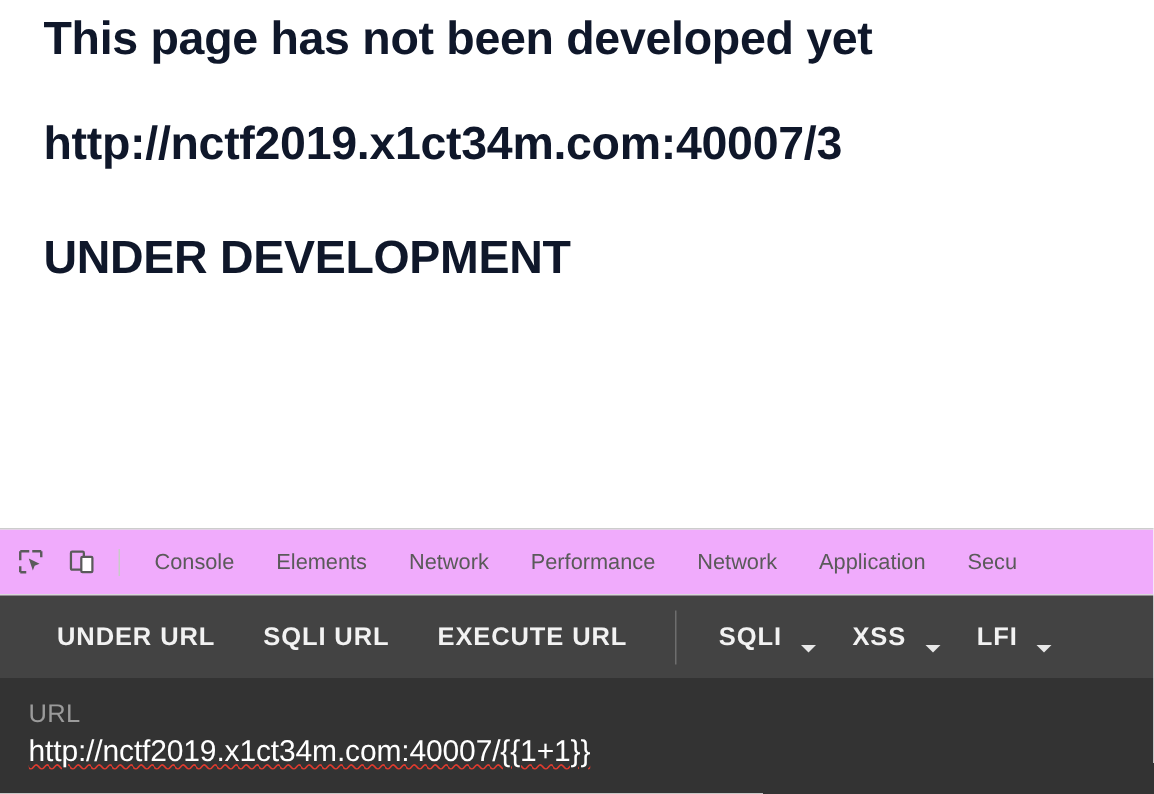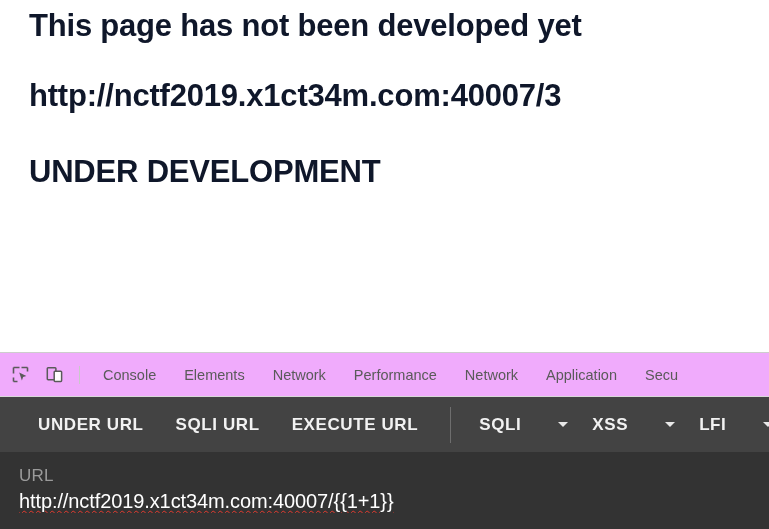--- a/index.html
+++ b/index.html
@@ -121,25 +121,24 @@
   .hb-btn:first-child { margin-left: 22px; }
   .hb-divider {
     width: 1px;
     height: 36px;
     background: #6e6e6e;
     margin: 0 16px;
     flex: 0 0 auto;
   }
   .hb-menu {
     display: flex;
-    align-items: center;
+    align-items: flex-end;
     padding: 0 12px;
     flex: 0 0 auto;
     cursor: pointer;
-    gap: 24px;
   }
   .hb-menu-label {
     color: #f2f2f2;
     font-size: 17px;
     font-weight: bold;
     letter-spacing: 0.6px;
     font-family: "Liberation Sans", sans-serif;
   }
   .caret-down {
     width: 0;

